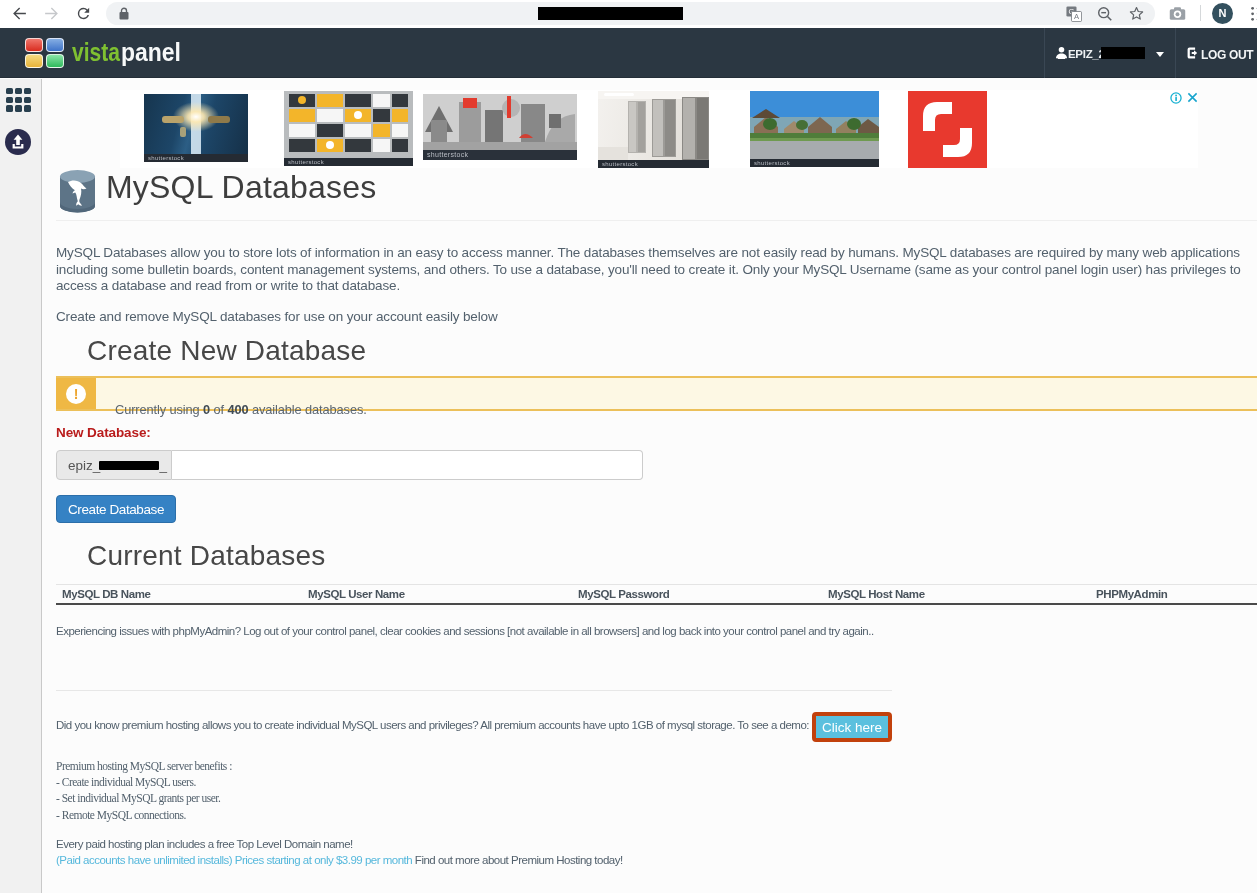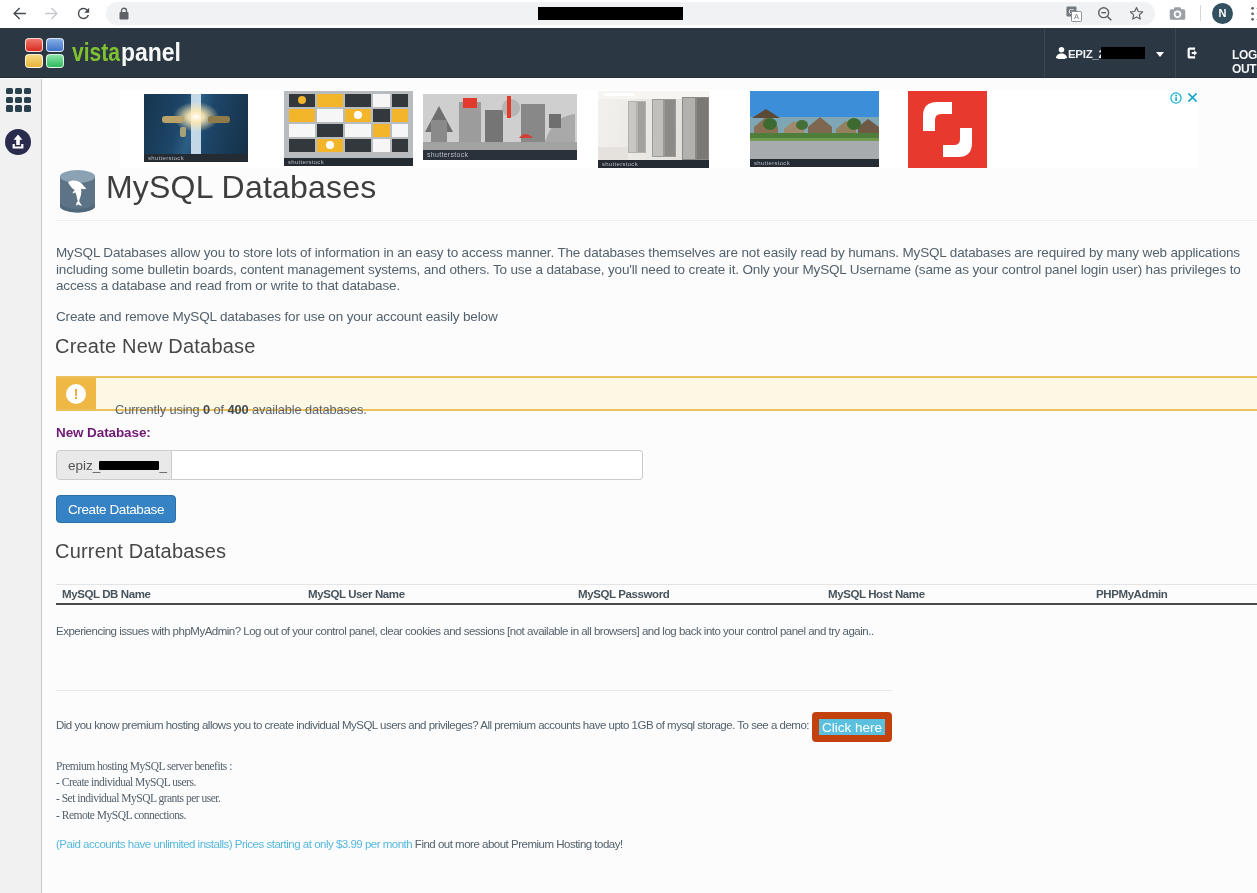--- a/index.html
+++ b/index.html
@@ -29,21 +29,21 @@
   #logo-quads .q4 { left:21px; top:15.5px; background:linear-gradient(#8ae5a8,#2eba5c); }
   #brand { position:absolute; left:70px; top:36px; z-index:31; }
   .nb-sep { position:absolute; top:28px; width:1px; height:50px; background:#3a4754; z-index:31; }
   #nb-user-icon { position:absolute; left:1055px; top:46px; z-index:31; }
   #nb-username { position:absolute; left:1068px; top:48px; font-size:11.5px; font-weight:bold; color:#eef1f3;
      letter-spacing:-0.3px; white-space:nowrap; z-index:31; }
   #nb-user-redact { position:absolute; left:1101px; top:47px; width:44px; height:12px; background:#000; z-index:32; }
   #nb-caret { position:absolute; left:1156px; top:51.5px; width:0; height:0; z-index:31;
       border-left:4.5px solid transparent; border-right:4.5px solid transparent; border-top:5px solid #ffffff; }
   #nb-logout-icon { position:absolute; left:1187px; top:47px; z-index:31; }
-  #nb-logout { position:absolute; left:1232px; top:48px; color:#f3f5f6; font-weight:bold; font-size:12px;
+  #nb-logout { position:absolute; left:1201px; top:48px; color:#f3f5f6; font-weight:bold; font-size:12px;
       letter-spacing:-0.35px; z-index:31; }
 
   
   #sidebar { position:absolute; left:0; top:79px; width:42px; height:814px; background:#f1f1f1; border-right:1px solid #c9c9c9; z-index:10; }
   #grid-icon { position:absolute; left:6px; top:88px; width:26px; height:25px; z-index:11; }
   #grid-icon i { position:absolute; width:7px; height:6.3px; border-radius:1.6px; background:#29404f; }
   #upload-icon { position:absolute; left:5px; top:129px; z-index:11; }
 
   
   #banner { position:absolute; left:120px; top:90px; width:1078px; height:78px; background:#ffffff; }
@@ -52,33 +52,33 @@
       color:#b9bdc4; font-size:6px; line-height:8px; padding-left:4px; letter-spacing:0.3px; }
 
   
   #page-title { position:absolute; left:106px; top:168.5px; font-size:32px; font-weight:normal; color:#3e3e3e; letter-spacing:0.2px; }
   #hr1 { position:absolute; left:56px; top:220px; width:1354px; height:1px; background:#efefef; }
 
   .bodytext { color:#53616d;margin-top:8px; }
   #intro { position:absolute; left:56px; top:237.4px; width:1188px; font-size:13.5px; line-height:16.2px; letter-spacing:-0.15px; }
   #intro2 { position:absolute; left:56px; top:300.5px; font-size:13.5px; letter-spacing:-0.15px; }
 
-  h2.sect { position:absolute; font-size:20px; font-weight:normal; color:#474747; letter-spacing:0.2px; }
+  h2.sect { position:absolute; font-size:28px; font-weight:normal; color:#474747; letter-spacing:0.2px;margin-left:32px; }
   #h2-create { left:55px; top:334.5px; }
   #h2-current { left:55px; top:539.5px; }
 
   #alert { position:absolute; left:56px; top:376px; width:1354px; height:35px;
       background:#fdf8e4; border-top:2px solid #ecc05a; border-bottom:2px solid #ecc05a; border-right:2px solid #ecc05a; }
   #alert-badge { position:absolute; left:0; top:0; width:40px; height:31px; background:#efb844; }
   #alert-badge .disc { position:absolute; left:10px; top:5.5px; width:20px; height:20px; border-radius:50%; background:#fff;
       color:#eda42c; font-weight:bold; font-size:14px; text-align:center; line-height:20px; }
   #alert-text { position:absolute; left:59px; top:24px; font-size:12.8px; letter-spacing:-0.1px; color:#5a6570; }
   #alert-text b { color:#414c56; }
 
-  #new-db-label { position:absolute; left:56px; top:425px; font-size:13.5px; font-weight:bold; color:#701a75; letter-spacing:-0.1px;text-align:right; }
+  #new-db-label { position:absolute; left:56px; top:425px; font-size:13.5px; font-weight:bold; color:#b91c1c; letter-spacing:-0.1px;text-align:right; }
   #addon { position:absolute; left:56px; top:450px; width:116px; height:30px; background:#e9e9e9;
       border:1px solid #cccccc; border-radius:4px 0 0 4px; }
   #addon .ptxt { position:absolute; left:11px; top:7px; font-size:13.5px; color:#555; }
   #addon .redact { position:absolute; left:41.5px; top:9.5px; width:60.5px; height:9.5px; background:#000; border-radius:1px; }
   #addon .ptail { position:absolute; left:102.5px; top:7px; font-size:13.5px; color:#555; }
   #db-input { position:absolute; left:172px; top:450px; width:471px; height:30px; background:#fff;
       border:1px solid #ccc; border-left:none; border-radius:0 4px 4px 0; outline:none; font-size:13.5px; color:#555;
       font-family:"Liberation Sans",sans-serif; padding:0 8px; }
   #create-btn { position:absolute; left:56px; top:495px; width:120px; height:28px; background:#3582c4;
       border:1px solid #2b6ea9; border-radius:4px; color:#fff; font-size:13.5px; letter-spacing:-0.4px;
@@ -87,21 +87,21 @@
   #db-table { position:absolute; left:56px; top:584px; width:1354px; border-collapse:collapse; }
   #db-table th { text-align:left; font-size:11.5px; letter-spacing:-0.4px; color:#49535c; padding:3px 0 3px 6px;
       border-top:1px solid #e4e4e4; border-bottom:2px solid #4a4a4a; }
 
   .smalltext { font-size:11.5px; letter-spacing:-0.5px; color:#53616d; }
   #phpmyadmin-note { position:absolute; left:56px; top:625px; }
   #hr2 { position:absolute; left:56px; top:690px; width:836px; height:1px; background:#e7e7e7; }
 
   #premium-line { position:absolute; left:56px; top:719px; }
   #clickhere-btn { position:absolute; left:812px; top:712px; width:80px; height:30px; background:#5bc0de;
-      border:7px solid #c2410c; border-radius:4px; color:#fff; font-size:13.5px;
+      border:4px solid #c2410c; border-radius:4px; color:#fff; font-size:13.5px;
       font-family:"Liberation Sans",sans-serif; }
   #benefits { position:absolute; left:56px; top:757.5px; line-height:16.4px;font-family:Liberation Serif, serif; }
   #bottom-lines { position:absolute; left:56px; top:836px; line-height:16.4px; }
   #bottom-lines .lnk { color:#56b8dc; }
 </style>
 </head>
 <body>
 
 <div id="chrome">
   <svg class="nav-ic" style="left:11px" viewBox="0 0 24 24">
@@ -375,14 +375,15 @@
 <button id="clickhere-btn">Click here</button>
 
 <div id="benefits" class="smalltext">
   <div>Premium hosting MySQL server benefits :</div>
   <div>- Create individual MySQL users.</div>
   <div>- Set individual MySQL grants per user.</div>
   <div>- Remote MySQL connections.</div>
 </div>
 
 <div id="bottom-lines" class="smalltext">
+  <div>Every paid hosting plan includes a free Top Level Domain name!</div>
   <div><span class="lnk">(Paid accounts have unlimited installs) Prices starting at only $3.99 per month</span><span> Find out more about Premium Hosting today!</span></div>
 </div>
 
 </body></html>

